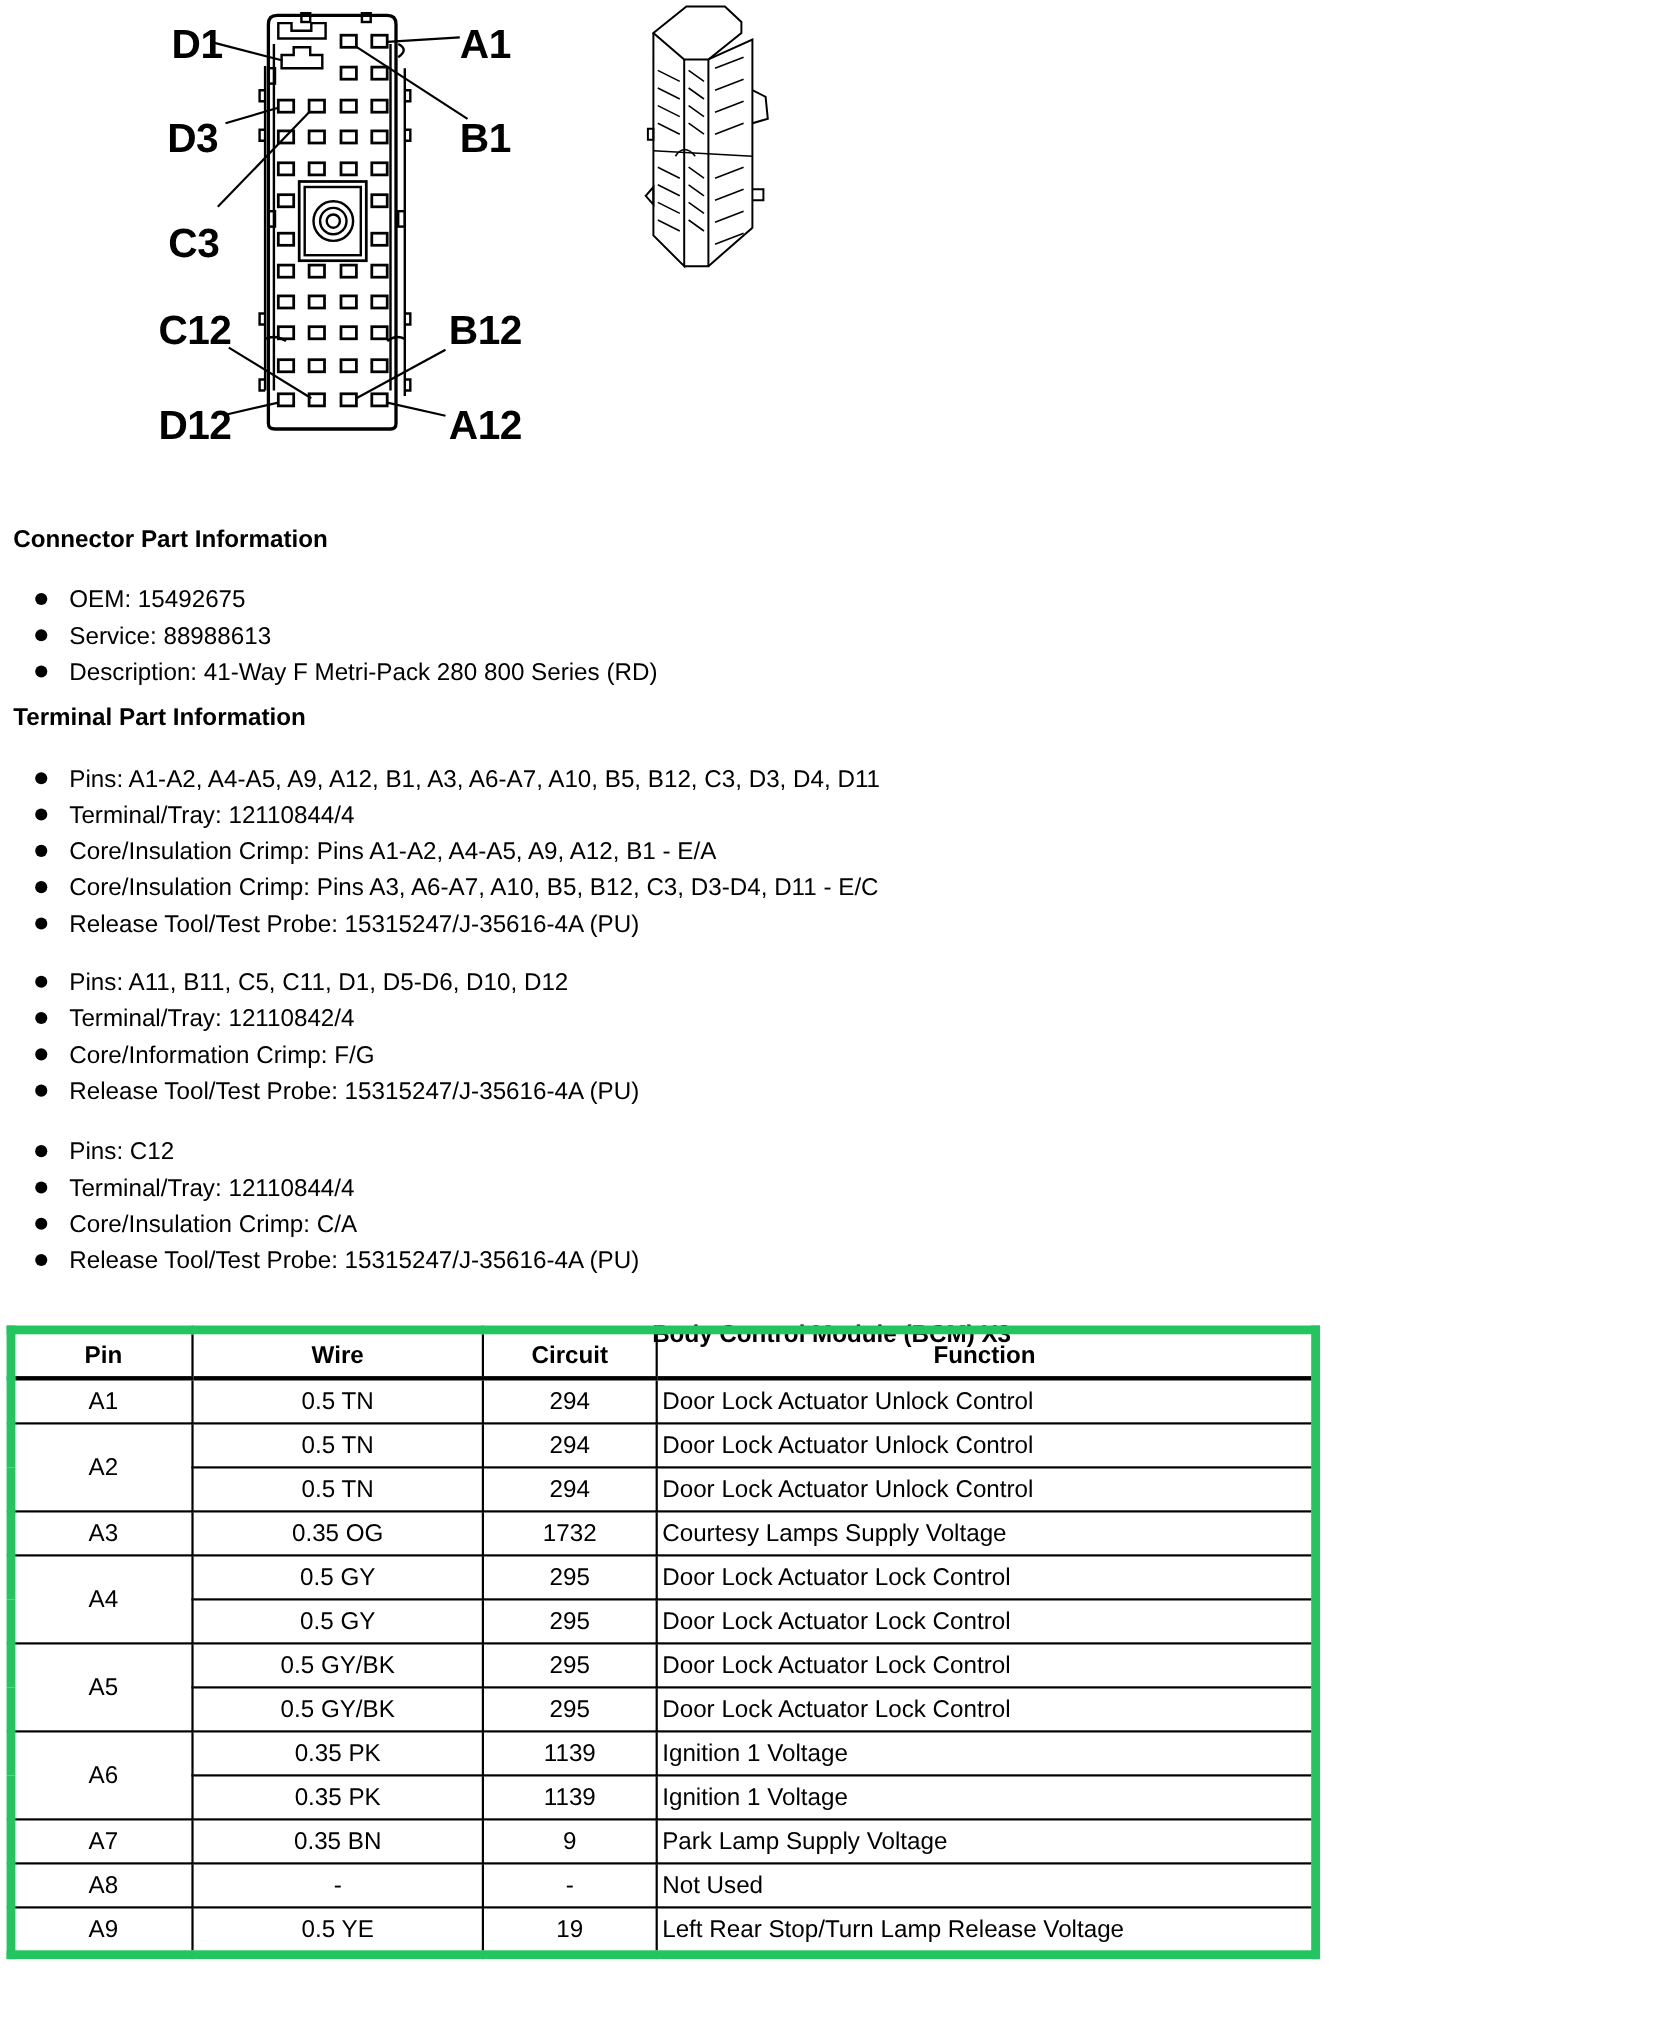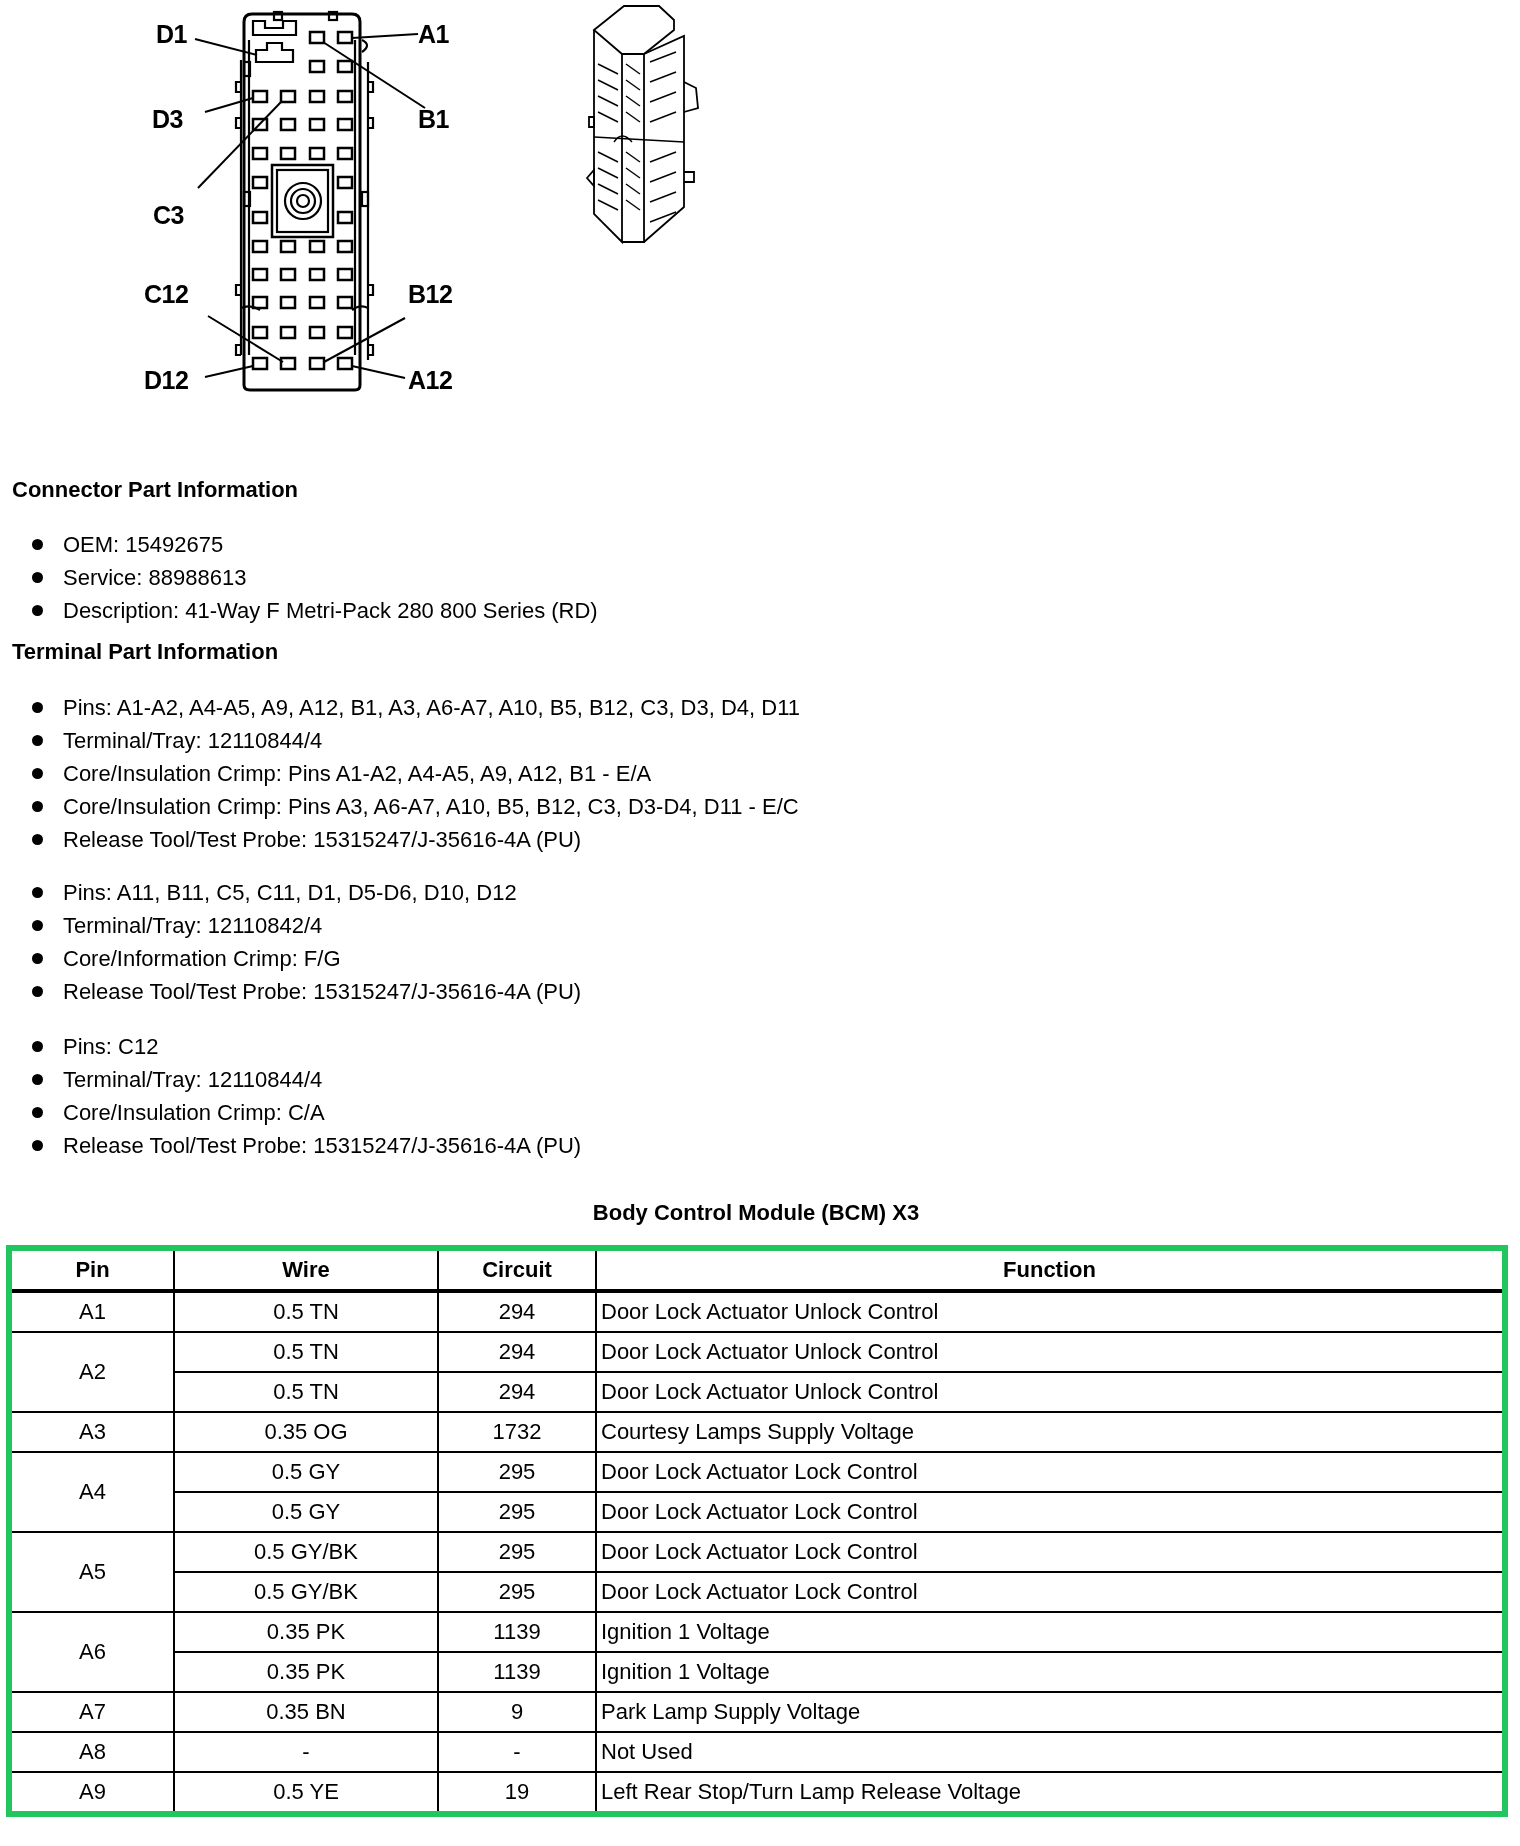--- a/index.html
+++ b/index.html
@@ -1,27 +1,27 @@
 <!DOCTYPE html>
 <html><head>
 <meta charset="utf-8">
 <style>
   html, body { margin: 0; padding: 0; background: #ffffff; }
   body { width: 1520px; height: 1846px; position: relative; overflow: hidden;
          font-family: "Liberation Sans", "DejaVu Sans", sans-serif; color: #000; }
   .diagram { position: absolute; left: 0; top: 0; width: 760px; height: 420px; }
-  .pin-label { position: absolute; font-size: 25px; font-weight: bold; line-height: 1; letter-spacing: -0.5px; }
+  .pin-label { position: absolute; font-size: 37px; font-weight: bold; line-height: 1; letter-spacing: -0.5px; }
   .section-heading { position: absolute; left: 12px; font-size: 22px; font-weight: bold; line-height: 1; }
   .bullet-item { position: absolute; left: 32px; font-size: 22px; line-height: 1; white-space: nowrap; }
   .bullet-item .dot { display: inline-block; width: 11px; height: 11px; border-radius: 50%; background: #000;
                       margin-right: 20px; vertical-align: middle; position: relative; top: -2px; }
   .table-title { position: absolute; left: 0; width: 1512px; text-align: center; top: 1202px;
                  font-size: 22px; font-weight: bold; line-height: 1; }
-  table.pinout { position: absolute; left: 6px; top: 1245px; width: 1502px; border-collapse: collapse;
-                 border: 6px solid #22c55e; table-layout: fixed; }
+  table.pinout { position: absolute; left: 6px; top: 1205px; width: 1194px; border-collapse: collapse;
+                 border: 8px solid #22c55e; table-layout: fixed; }
   table.pinout th, table.pinout td { border: 2px solid #000; height: 38px; padding: 0; font-size: 22px; line-height: 1; }
   table.pinout th { font-weight: bold; text-align: center; }
   table.pinout thead tr th { border-bottom: 4px solid #000; }
   table.pinout td.c { text-align: center; }
   table.pinout td.fn { text-align: left; padding-left: 4px; }
 </style>
 </head>
 <body>
 
 <div class="diagram">

